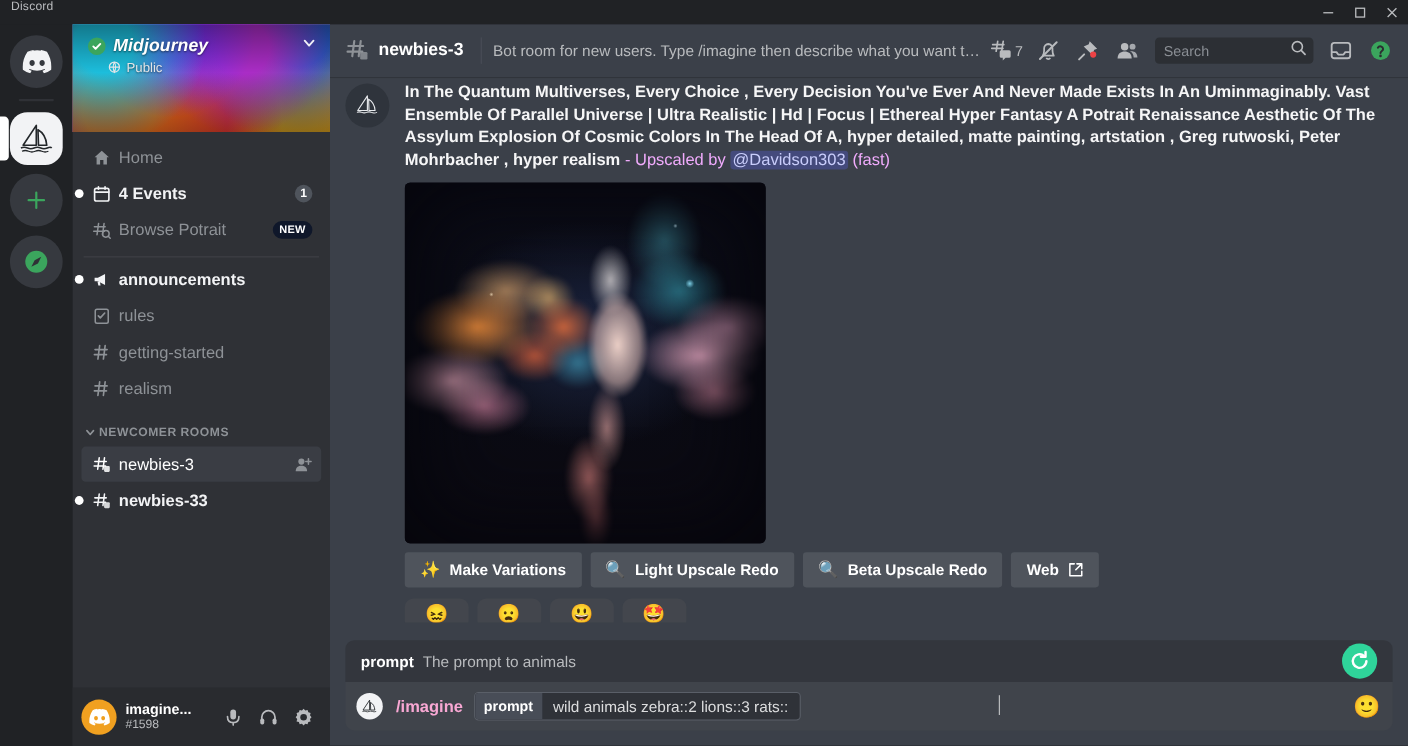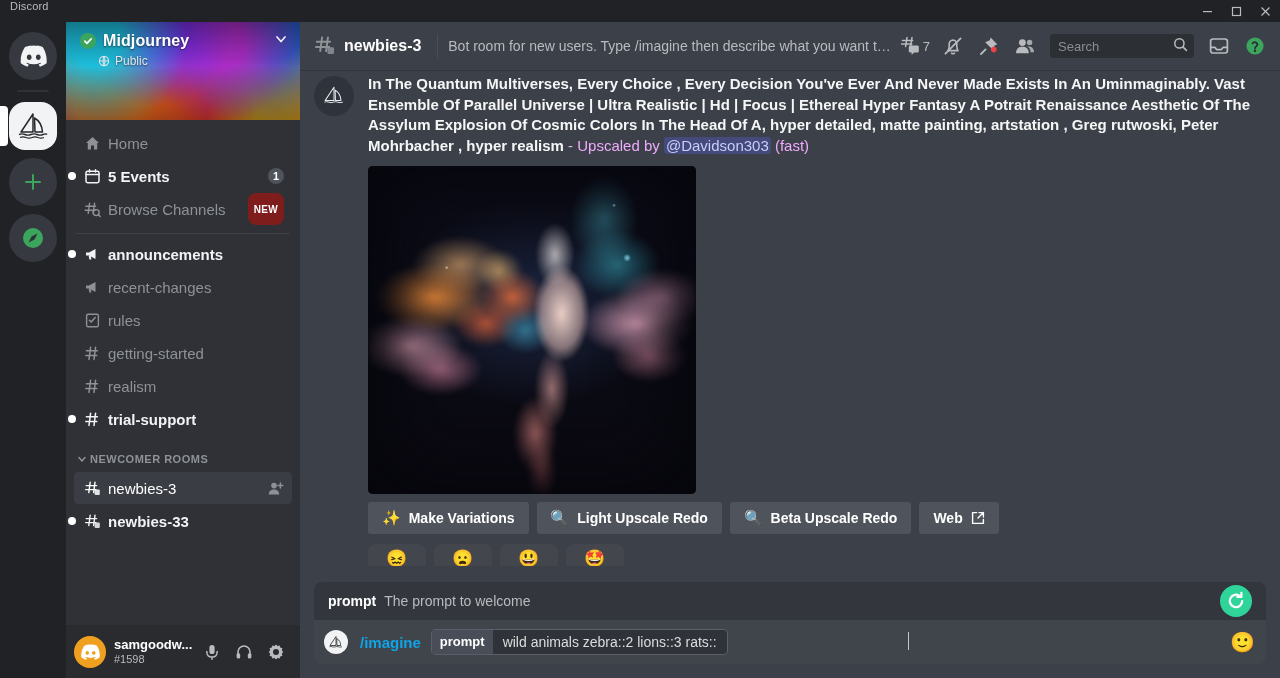--- a/index.html
+++ b/index.html
@@ -68,21 +68,21 @@
       radial-gradient(circle at 50% 92%, #f23b2f 0 16%, transparent 50%),
       radial-gradient(circle at 82% 82%, #ffb300 0 15%, transparent 48%),
       linear-gradient(125deg, #3a1f8c 0%, #7a23b5 28%, #c42fa0 48%, #e8531f 72%, #f0a020 100%);
   }
   .server-banner::after {
     content: ""; position: absolute; inset: 0;
     background: linear-gradient(180deg, rgba(0,0,0,.40) 0%, rgba(0,0,0,.05) 45%, rgba(0,0,0,.35) 100%);
   }
   .banner-head {
     position: absolute; z-index: 2; left: 14px; top: 10px; right: 12px;
-    display: flex; align-items: center;
+    display: flex; align-items: center; font-style: italic;
   }
   .verified-badge {
     width: 16px; height: 16px; border-radius: 50%; background: #3ba55d;
     display: flex; align-items: center; justify-content: center; margin-right: 7px;
     flex: 0 0 16px;
   }
   .server-name {
     color: #fff; font-size: 16px; font-weight: bold; letter-spacing: .1px;
     text-shadow: 0 1px 2px rgba(0,0,0,.55);
   }
@@ -108,22 +108,22 @@
   .unread-dot {
     position: absolute; left: -6px; top: 50%; transform: translateY(-50%);
     width: 8px; height: 8px; background: #fff; border-radius: 50%;
   }
   .badge-count {
     margin-left: auto; min-width: 16px; height: 16px; border-radius: 8px;
     background: #4f545c; color: #fff; font-size: 11px; font-weight: bold;
     display: flex; align-items: center; justify-content: center; padding: 0 5px;
   }
   .badge-new {
-    margin-left: auto; height: 32px; border-radius: 8px;
-    background: #7f1d1d; color: #fff; font-size: 10px; font-weight: bold;
+    margin-left: auto; height: 16px; border-radius: 8px;
+    background: #0f172a; color: #fff; font-size: 10px; font-weight: bold;
     display: flex; align-items: center; justify-content: center; padding: 0 6px;
     letter-spacing: .3px;
   }
   .chan-trailing { margin-left: auto; color: #8e9297; display: flex; align-items: center; }
   .divider { height: 1px; background: #3f4147; margin: 8px 10px 4px; }
   .cat-row {
     display: flex; align-items: center; height: 24px; margin: 12px 8px 1px 8px;
     color: #8e9297; font-size: 11px; font-weight: bold; letter-spacing: .5px;
     padding-left: 2px;
   }
@@ -271,21 +271,21 @@
     display: flex; align-items: center; justify-content: center; color: #1d3d33;
   }
   .composer {
     margin: 0 14px 14px 14px; min-height: 44px; background: #40444b;
     border-radius: 0 0 8px 8px; display: flex; align-items: center; padding: 0 10px;
   }
   .comp-avatar {
     width: 24px; height: 24px; border-radius: 50%; background: #f2f3f5;
     display: flex; align-items: center; justify-content: center; flex: 0 0 24px; margin-right: 12px;
   }
-  .slash-cmd { color: #0ea5e9; font-size: 15px; font-weight: bold; margin-right: 10px; }
+  .slash-cmd { color: #f9a8d4; font-size: 15px; font-weight: bold; margin-right: 10px; }
   .opt-chip {
     display: flex; align-items: center; height: 26px; border-radius: 4px;
     background: #2f3238; border: 1px solid #5a5f68; overflow: hidden;
   }
   .opt-key { background: #484d57; color: #fff; font-size: 13px; font-weight: bold; padding: 0 8px; line-height: 24px; }
   .opt-val { color: #dcddde; font-size: 14px; padding: 0 10px; }
   .caret-col { flex: 1 1 auto; position: relative; height: 24px; }
   .text-caret { position: absolute; left: 180px; top: 2px; width: 1px; height: 18px; background: #dcddde; opacity: .85; }
   .emoji-btn { width: 26px; height: 26px; display: flex; align-items: center; justify-content: center; font-size: 20px; margin-left: 6px; }
 </style>
@@ -391,59 +391,50 @@
         </div>
 
         <div class="chan-row unread">
           <span class="unread-dot"></span>
           <span class="cicon">
             <svg width="17" height="17" viewBox="0 0 17 17">
                 <rect x="2" y="3.2" width="13" height="11.5" rx="1.6" fill="none" stroke="currentColor" stroke-width="1.5"></rect>
                 <path d="M2 6.6 H15 M5.5 1.8 V4 M11.5 1.8 V4" stroke="currentColor" stroke-width="1.5" fill="none" stroke-linecap="round"></path>
               </svg>
           </span>
-          <span class="chan-label">5 Events</span>
+          <span class="chan-label">4 Events</span>
           <span class="badge-count">1</span>
         </div>
 
         <div class="chan-row">
           <span class="cicon">
             <svg width="17" height="17" viewBox="0 0 17 17">
                 <path d="M5.6 2.2 L4.2 12.4 M10.6 2.2 L9.2 12.4 M1.8 5.2 H11.6 M1.2 9.2 H11" stroke="currentColor" stroke-width="1.4" fill="none" stroke-linecap="round"></path>
                 <circle cx="12.2" cy="11.6" r="3" fill="none" stroke="currentColor" stroke-width="1.4"></circle>
                 <path d="M14.4 13.8 L16.2 15.6" stroke="currentColor" stroke-width="1.4" stroke-linecap="round"></path>
               </svg>
           </span>
-          <span class="chan-label">Browse Channels</span>
+          <span class="chan-label">Browse Potrait</span>
           <span class="badge-new">NEW</span>
         </div>
 
         <div class="divider"></div>
 
 
         <div class="chan-row unread">
           <span class="unread-dot"></span>
           <span class="cicon">
             <svg width="17" height="17" viewBox="0 0 17 17">
                 <path d="M2 6.4 H5 L11.5 3 V13 L5 9.6 H2 Z" fill="currentColor"></path>
                 <path d="M4.6 9.8 L5.4 13.6 H7.4 L6.8 9.8" fill="currentColor"></path>
               </svg>
           </span>
           <span class="chan-label">announcements</span>
         </div>
 
-        <div class="chan-row">
-          <span class="cicon">
-            <svg width="17" height="17" viewBox="0 0 17 17">
-                <path d="M2 6.4 H5 L11.5 3 V13 L5 9.6 H2 Z" fill="currentColor"></path>
-                <path d="M4.6 9.8 L5.4 13.6 H7.4 L6.8 9.8" fill="currentColor"></path>
-              </svg>
-          </span>
-          <span class="chan-label">recent-changes</span>
-        </div>
 
 
         <div class="chan-row">
           <span class="cicon">
             <svg width="17" height="17" viewBox="0 0 17 17">
                 <rect x="2.6" y="2.2" width="11.8" height="12.6" rx="1.6" fill="none" stroke="currentColor" stroke-width="1.4"></rect>
                 <path d="M5.4 8.2 L7.2 10 L11.2 5.6" stroke="currentColor" stroke-width="1.5" fill="none" stroke-linecap="round" stroke-linejoin="round"></path>
               </svg>
           </span>
           <span class="chan-label">rules</span>
@@ -461,29 +452,20 @@
         <div class="chan-row">
           <span class="cicon">
             <svg width="17" height="17" viewBox="0 0 17 17">
                 <path d="M6.6 2.2 L5 14.4 M11.6 2.2 L10 14.4 M2.4 5.8 H13.4 M1.8 10.4 H12.8" stroke="currentColor" stroke-width="1.5" fill="none" stroke-linecap="round"></path>
               </svg>
           </span>
           <span class="chan-label">realism</span>
         </div>
 
 
-        <div class="chan-row unread">
-          <span class="unread-dot"></span>
-          <span class="cicon">
-            <svg width="17" height="17" viewBox="0 0 17 17">
-                <path d="M6.6 2.2 L5 14.4 M11.6 2.2 L10 14.4 M2.4 5.8 H13.4 M1.8 10.4 H12.8" stroke="currentColor" stroke-width="1.5" fill="none" stroke-linecap="round"></path>
-              </svg>
-          </span>
-          <span class="chan-label">trial-support</span>
-        </div>
 
         <div class="cat-row">
           <svg width="12" height="12" viewBox="0 0 12 12">
               <path d="M3 4.5 L6 8 L9 4.5" stroke="currentColor" stroke-width="1.5" fill="none" stroke-linecap="round" stroke-linejoin="round"></path>
             </svg>
           <span>NEWCOMER ROOMS</span>
         </div>
 
         <div class="chan-row selected">
           <span class="cicon">
@@ -515,21 +497,21 @@
 
       </div>
 
       <div class="user-panel">
         <div class="avatar-sm">
           <svg width="20" height="16" viewBox="0 0 28 22" fill="#fff">
             <path d="M23.7 2.1A22 22 0 0 0 18.3.5l-.3.6a20 20 0 0 1 4.8 1.5 18 18 0 0 0-16 0A20 20 0 0 1 11.7 1l-.3-.6A22 22 0 0 0 6 2.1C2.3 7.6 1.3 13 1.8 18.3A22 22 0 0 0 8.5 21.7l1.3-2.3c-.9-.3-1.7-.7-2.5-1.2l.6-.5a15.7 15.7 0 0 0 13.6 0l.6.5c-.8.5-1.6.9-2.5 1.2l1.3 2.3a22 22 0 0 0 6.7-3.4c.6-6.2-1-11.5-3.9-16.2zM10.2 15c-1.3 0-2.4-1.2-2.4-2.7s1-2.7 2.4-2.7 2.4 1.2 2.4 2.7-1 2.7-2.4 2.7zm9.1 0c-1.3 0-2.4-1.2-2.4-2.7s1-2.7 2.4-2.7 2.4 1.2 2.4 2.7-1 2.7-2.4 2.7z"></path>
           </svg>
         </div>
         <div class="user-meta">
-          <div class="user-name">samgoodw...</div>
+          <div class="user-name">imagine...</div>
           <div class="user-tag">#1598</div>
         </div>
         <div class="user-btn">
           <svg width="18" height="18" viewBox="0 0 18 18">
               <rect x="6.4" y="2" width="5.2" height="9" rx="2.6" fill="currentColor"></rect>
               <path d="M3.8 8.4 C3.8 12.2 6 14 9 14 C12 14 14.2 12.2 14.2 8.4 M9 14 V16.2" stroke="currentColor" stroke-width="1.5" fill="none" stroke-linecap="round"></path>
             </svg>
         </div>
         <div class="user-btn">
           <svg width="18" height="18" viewBox="0 0 18 18">
@@ -681,21 +663,21 @@
                   <span>🤩</span>
                 </div>
             </div>
           </div>
         </div>
 
       </div>
 
       <div class="cmd-hint">
         <span class="k">prompt</span>
-        <span class="d">The prompt to welcome</span>
+        <span class="d">The prompt to animals</span>
         <span class="reload-badge">
           <svg width="20" height="20" viewBox="0 0 20 20">
               <path d="M16.2 10 A6.2 6.2 0 1 1 14 5.2" fill="none" stroke="#fff" stroke-width="2.2" stroke-linecap="round"></path>
               <path d="M15.4 1.8 L15.4 6 L11.2 6" fill="none" stroke="#fff" stroke-width="2.2" stroke-linecap="round" stroke-linejoin="round"></path>
             </svg>
         </span>
       </div>
 
       <div class="composer">
         <div class="comp-avatar">

